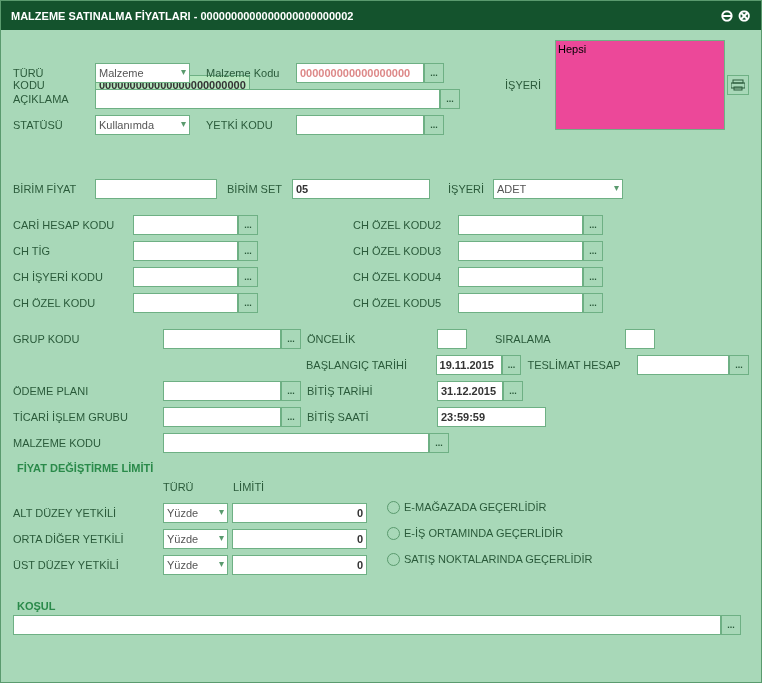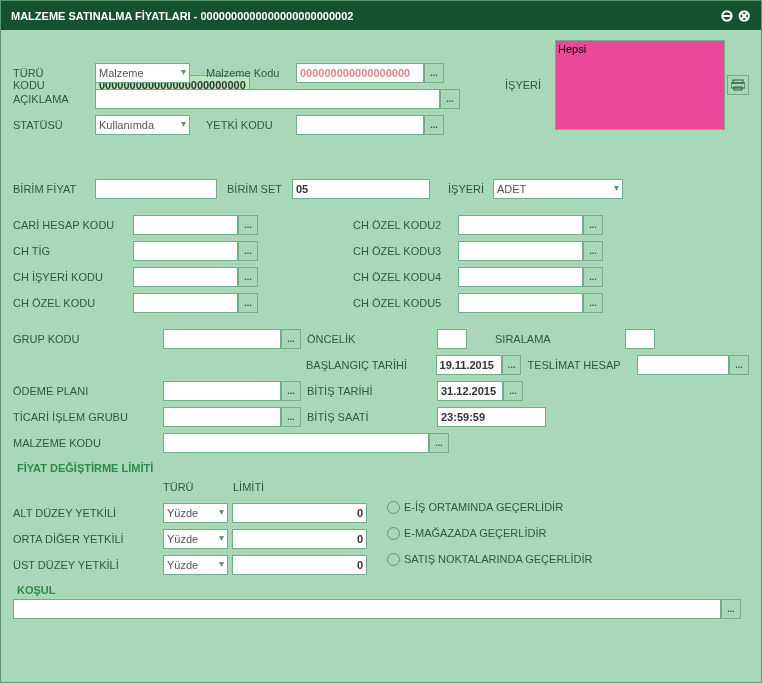--- a/index.html
+++ b/index.html
@@ -193,34 +193,34 @@
         </div>
         <div class="row">
           <span class="lbl" style="width:150px">ÜST DÜZEY YETKİLİ</span>
           <span class="sel-wrap"><select class="sel" style="width:65px"><option>Yüzde</option></select></span>
           <input class="inp" style="width: 135px; text-align: right; margin-left: 4px;" value="0">
         </div>
       </div>
       <div style="margin-left:20px;padding-top:20px">
         <div class="row">
             <span class="radio-circle"></span>
+            <span class="lbl">E-MAĞAZADA GEÇERLİDİR</span>
+          </div>
+        <div class="row">
+            <span class="radio-circle"></span>
             <span class="lbl">E-İŞ ORTAMINDA GEÇERLİDİR</span>
-          </div>
-        <div class="row">
-            <span class="radio-circle"></span>
-            <span class="lbl">E-MAĞAZADA GEÇERLİDİR</span>
           </div>
         <div class="row">
             <span class="radio-circle"></span>
             <span class="lbl">SATIŞ NOKTALARINDA GEÇERLİDİR</span>
           </div>
       </div>
     </div>
 
-    <div class="section-head" style="margin-top:4px">KOŞUL</div>
+    <div class="section-head" style="margin-top:20px">KOŞUL</div>
     <div class="row">
       <input class="inp" style="width: 708px;">
         <span class="btn-dots">...</span>
     </div>
 
     <div style="height:14px"></div>
 
   </div>
 
 </div>

